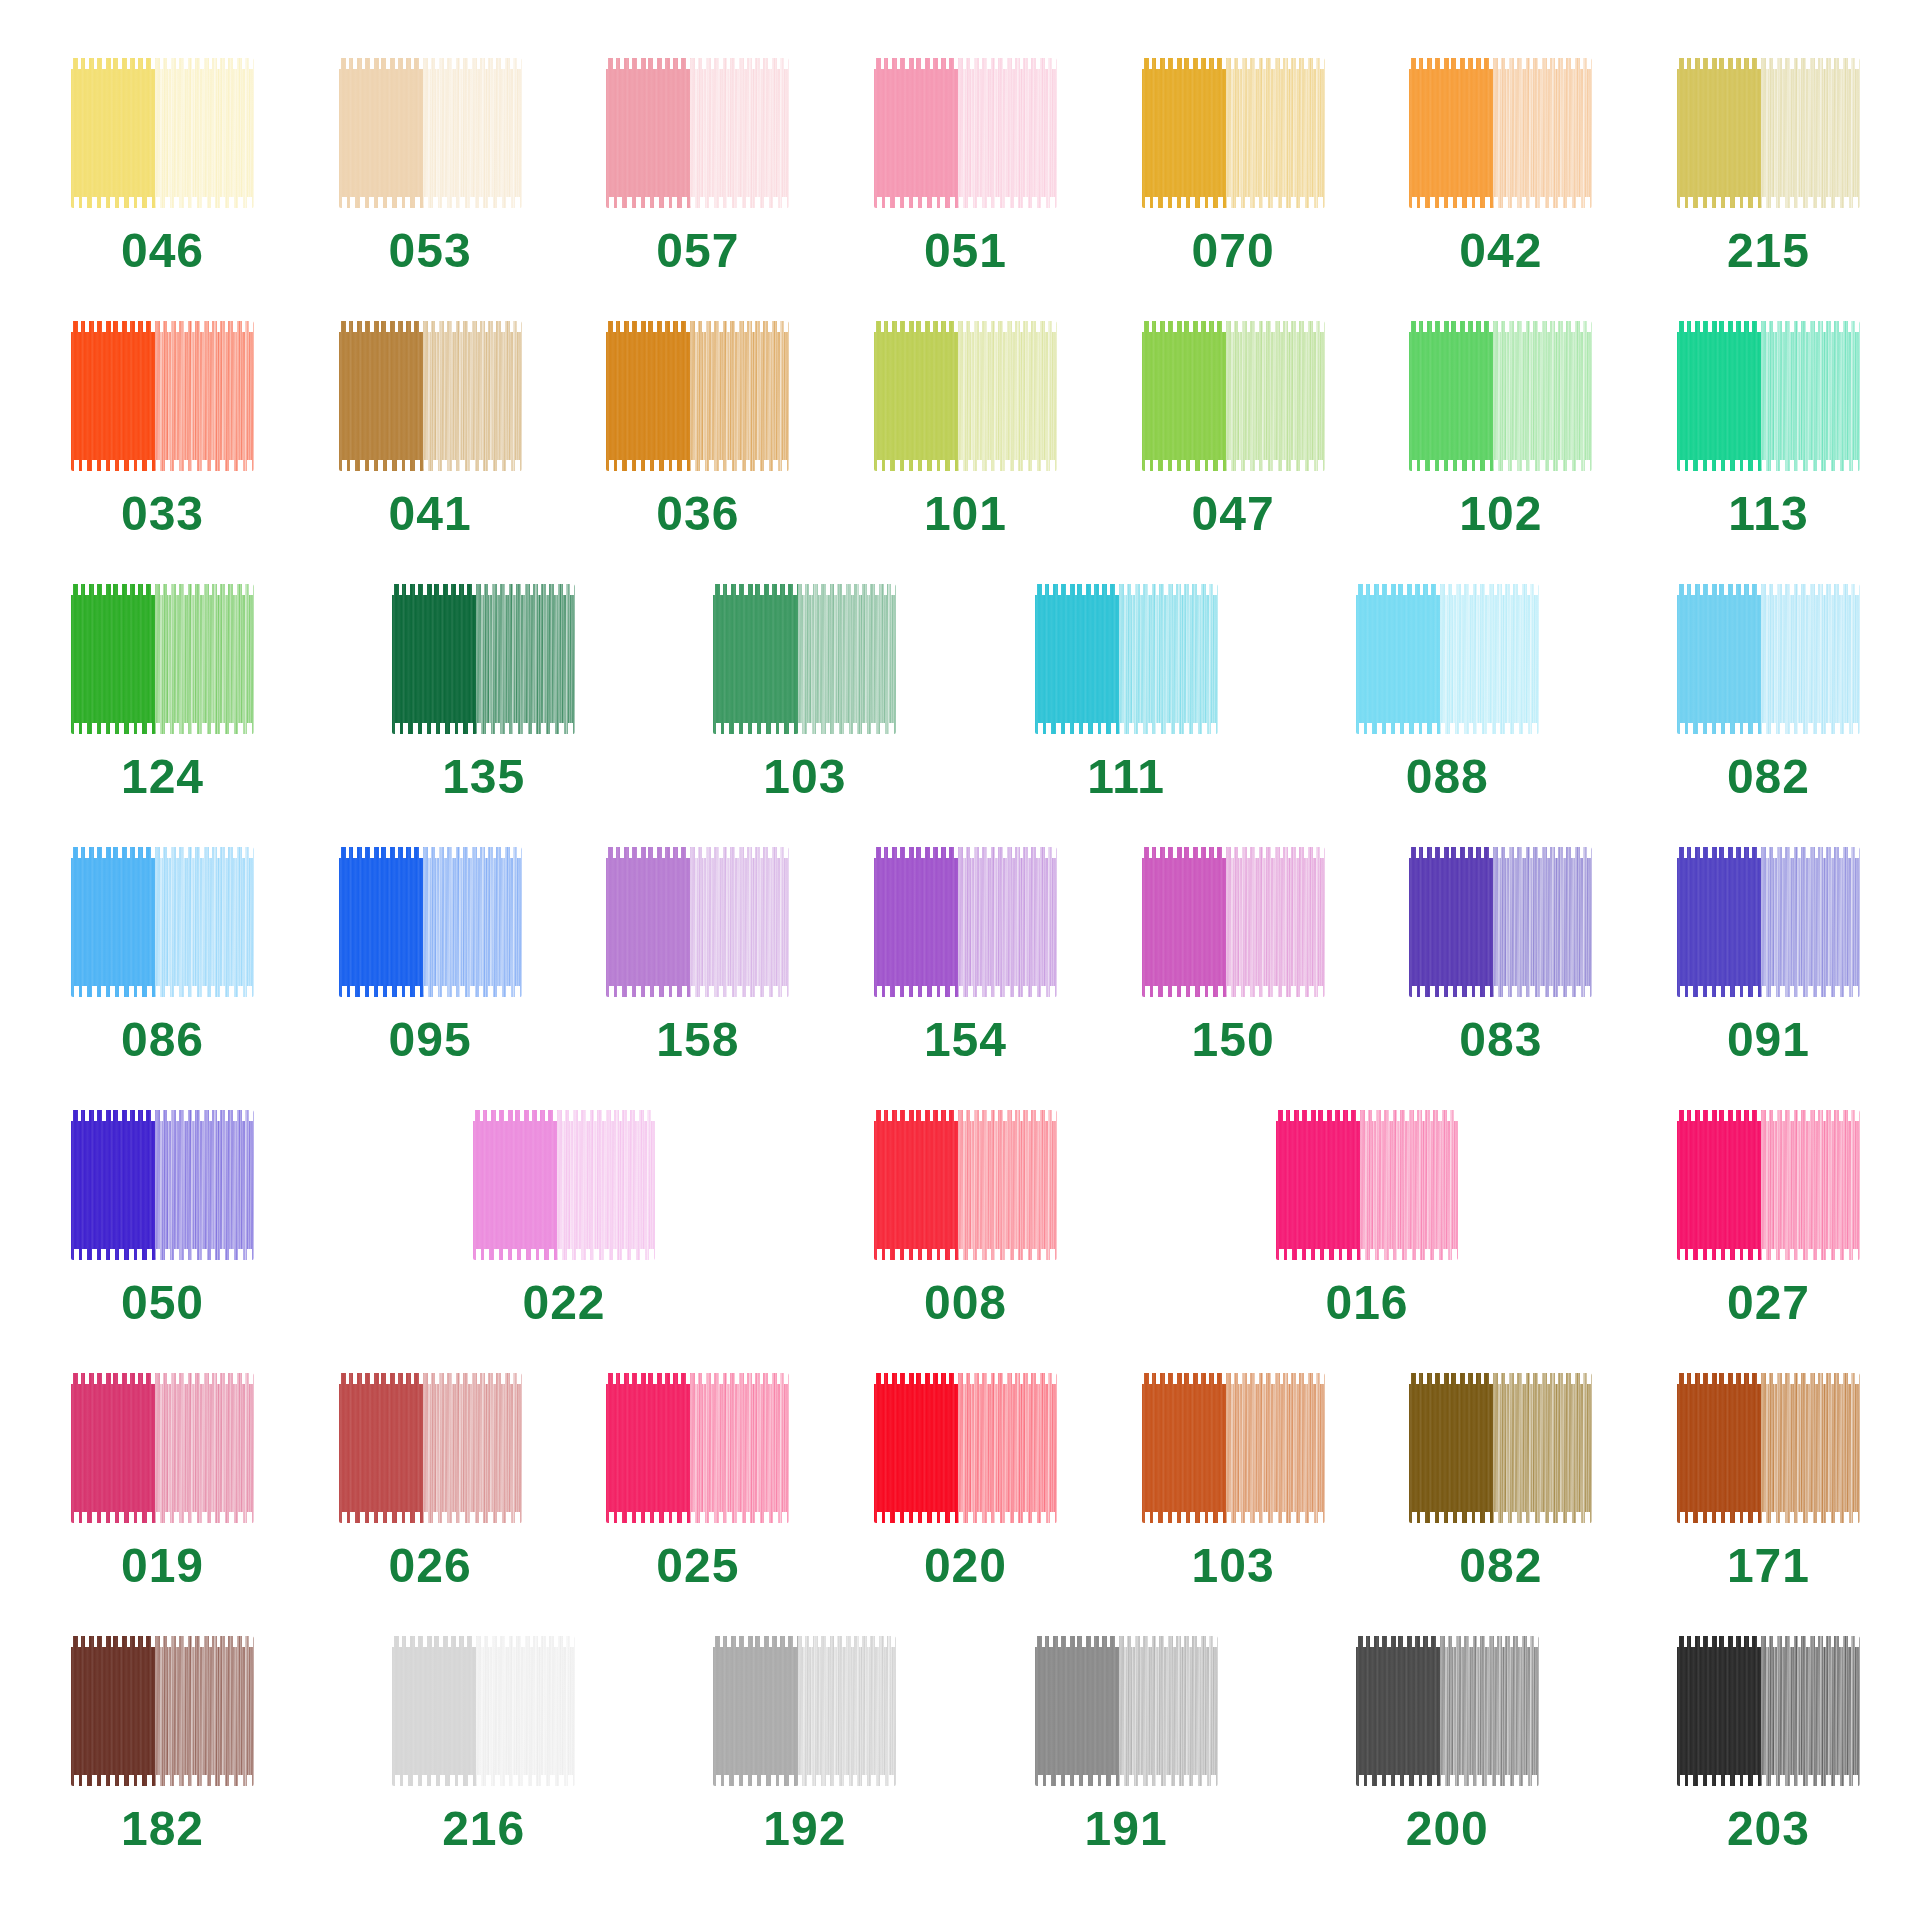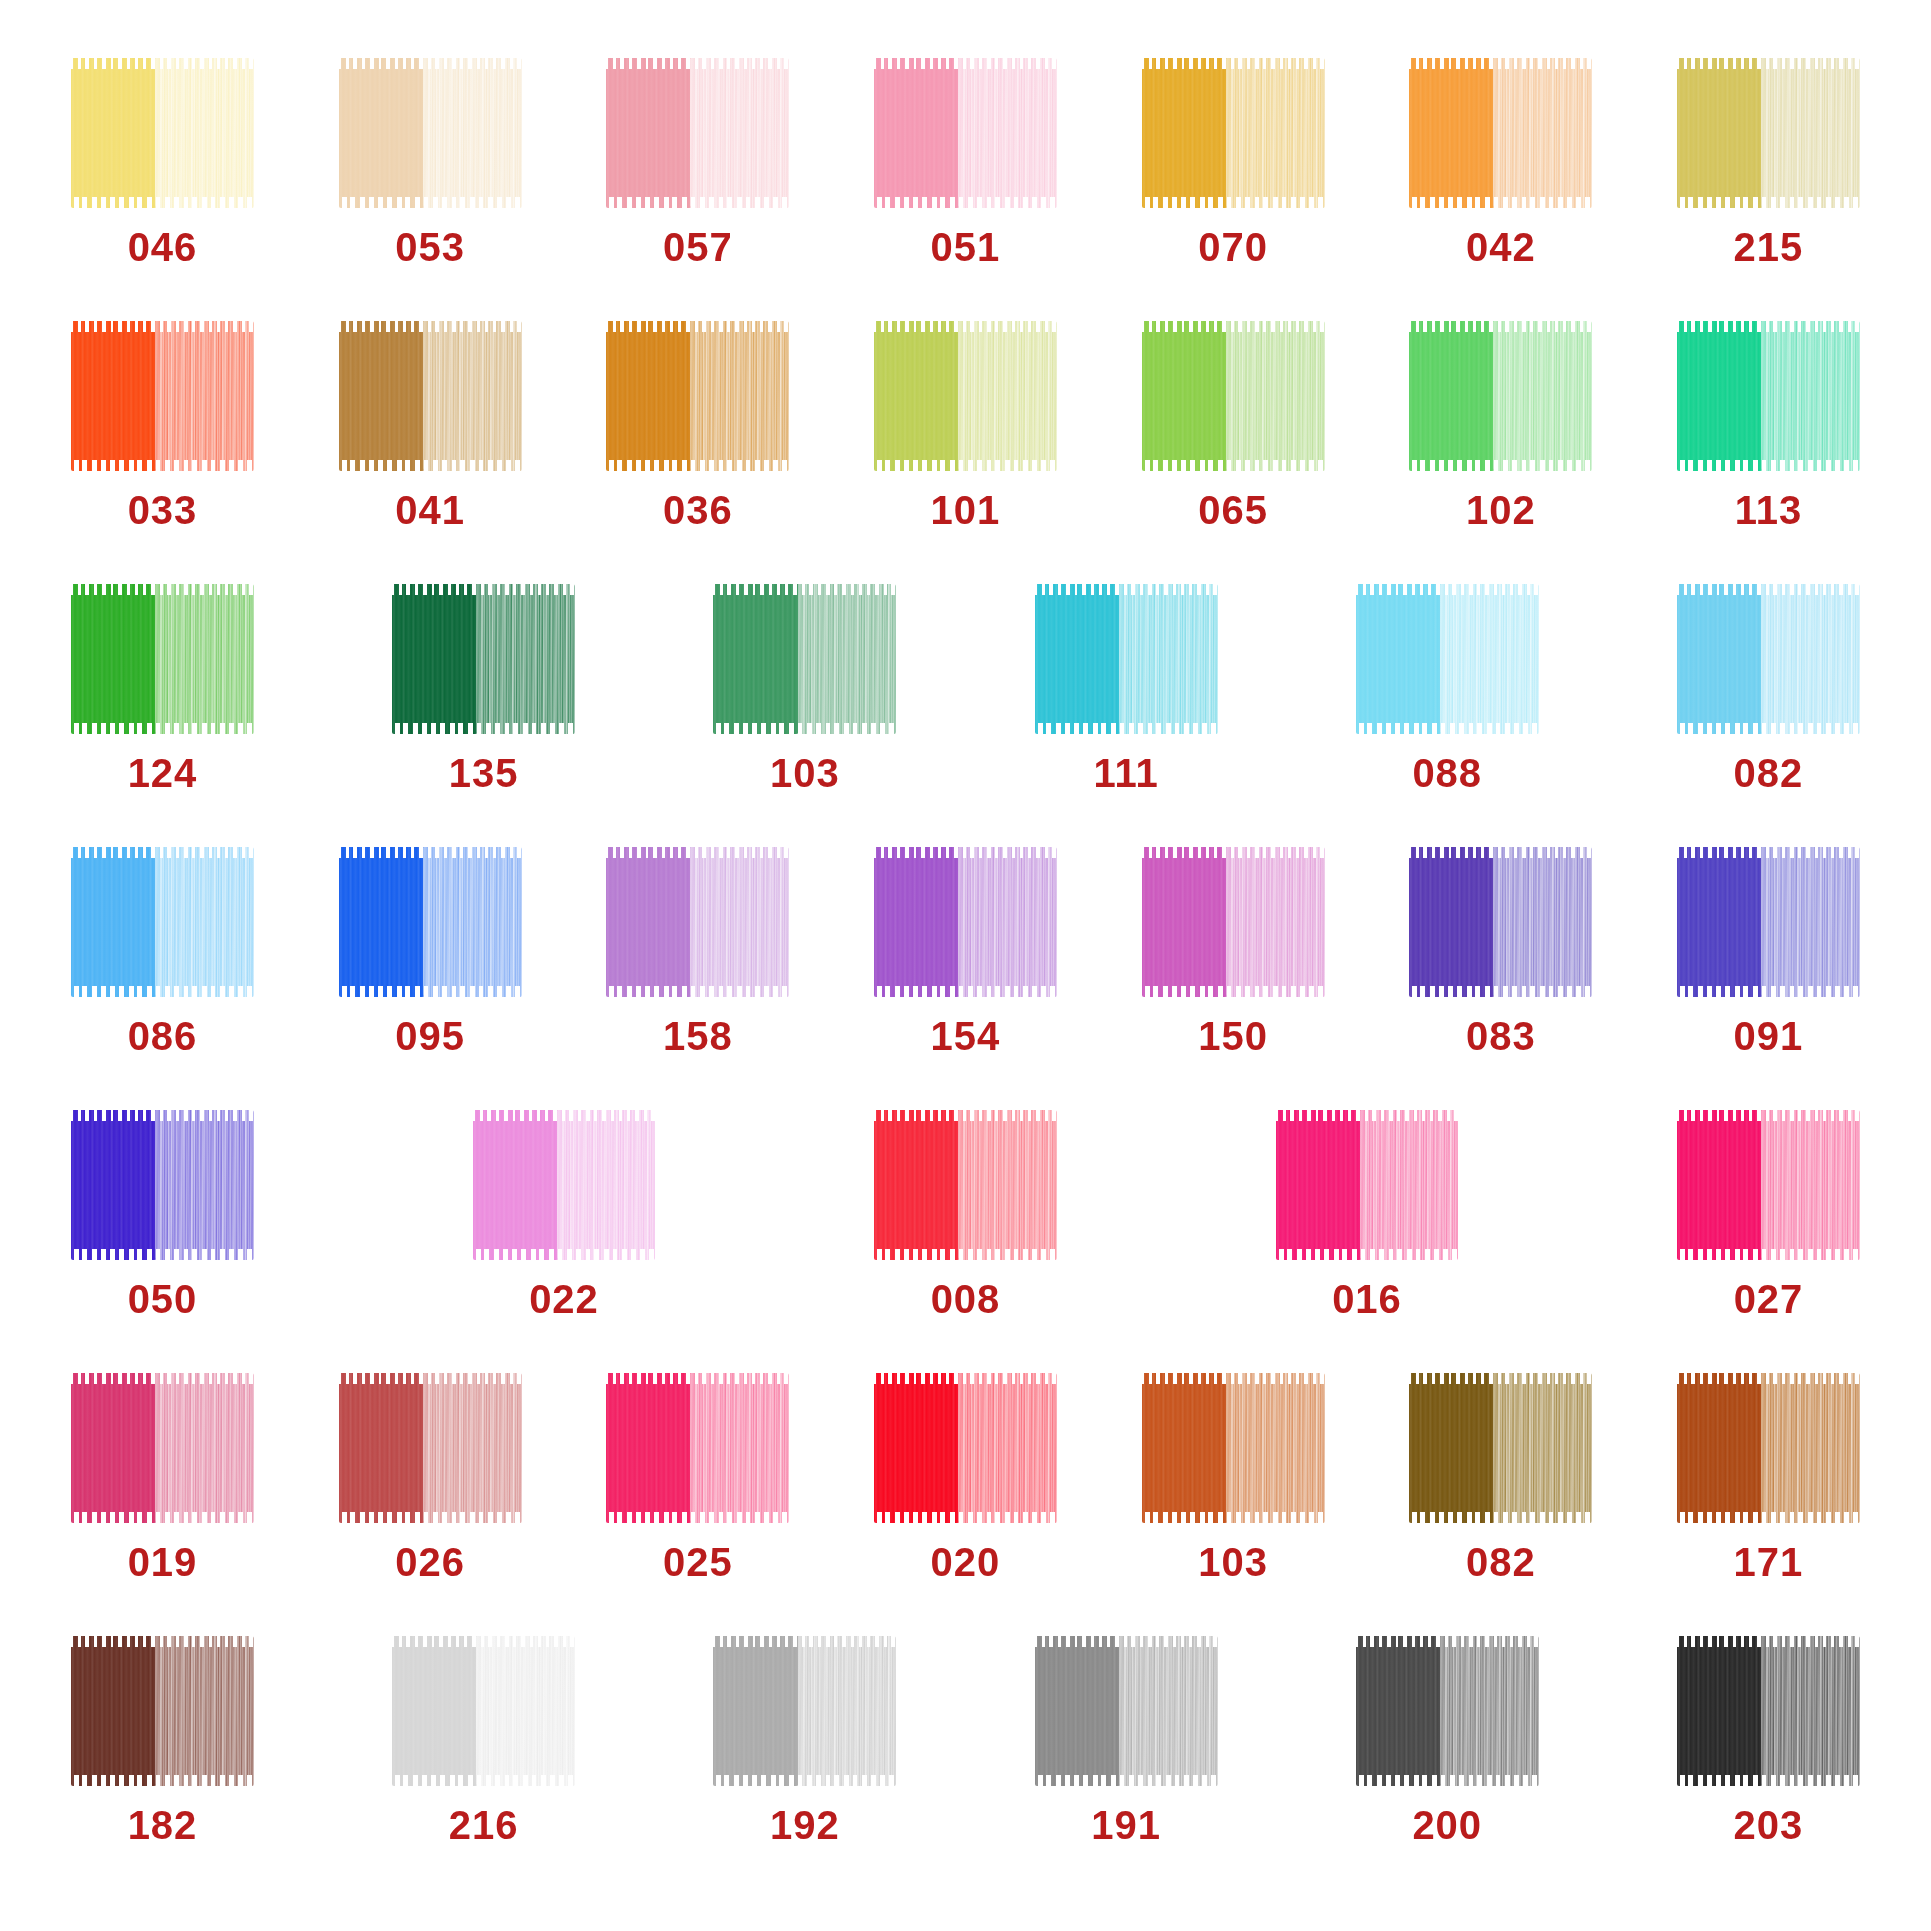--- a/index.html
+++ b/index.html
@@ -131,23 +131,23 @@
     -webkit-mask-image: repeating-linear-gradient(90deg,
         transparent 0px, transparent 4.8px, #000 4.8px, #000 9.7px,
         transparent 9.7px, transparent 13.5px, #000 13.5px, #000 18.3px);
     mask-image: repeating-linear-gradient(90deg,
         transparent 0px, transparent 4.8px, #000 4.8px, #000 9.7px,
         transparent 9.7px, transparent 13.5px, #000 13.5px, #000 18.3px);
   }
 
   .swatch-label {
     margin-top: 19.3px;
-    font-size: 40px;
+    font-size: 48px;
     font-weight: bold;
-    color: #b91c1c;
+    color: #15803d;
     letter-spacing: 1px;
     line-height: 1;
     text-align: center;
     font-family: "Liberation Sans", sans-serif;
   }
 </style>
 </head>
 <body>
 
 <div id="chart">
@@ -301,21 +301,21 @@
         <div class="patch">
           <div class="patch-solid" style="background: rgb(140, 207, 73);">
             <div class="grain-solid"></div>
           </div>
           <div class="patch-light" style="background: rgb(188, 224, 154);">
             <div class="grain"></div>
           </div>
           <div class="edge-top"></div>
           <div class="edge-bottom"></div>
         </div>
-        <div class="swatch-label">065</div>
+        <div class="swatch-label">047</div>
       </div>
       <div class="swatch-cell">
         <div class="patch">
           <div class="patch-solid" style="background: rgb(93, 210, 100);">
             <div class="grain-solid"></div>
           </div>
           <div class="patch-light" style="background: rgb(165, 229, 167);">
             <div class="grain"></div>
           </div>
           <div class="edge-top"></div>

